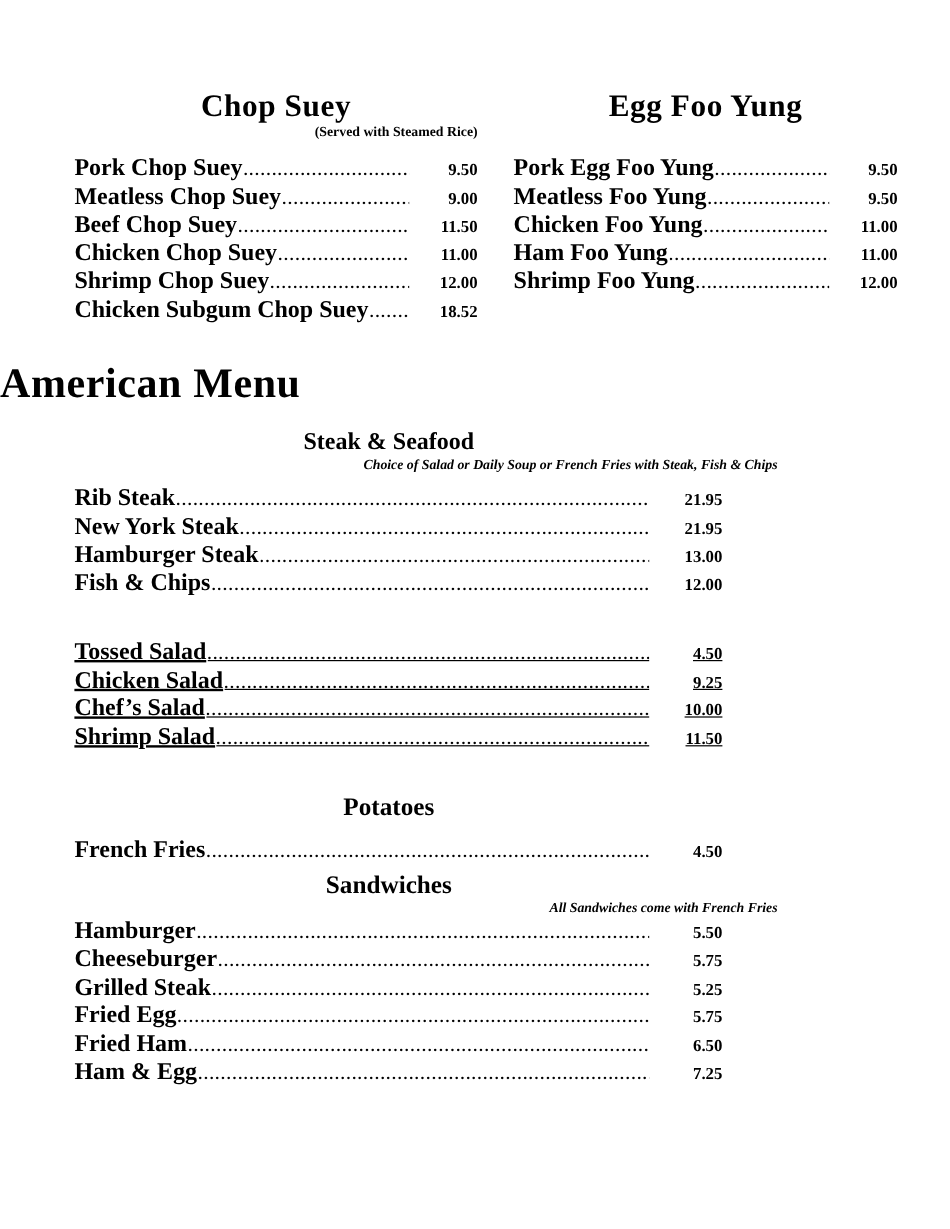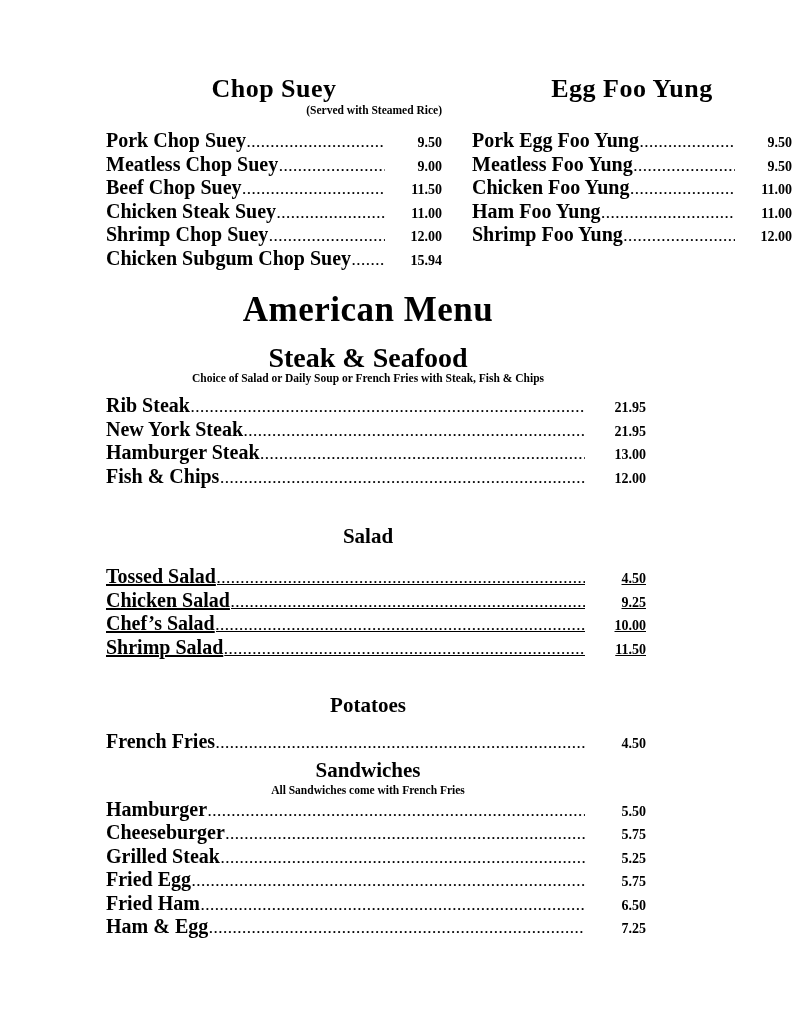--- a/index.html
+++ b/index.html
@@ -4,47 +4,47 @@
 <style>
   html, body { margin: 0; padding: 0; }
   body {
     width: 792px; height: 1024px;
     background: #ffffff;
     color: #000000;
     font-family: "Liberation Serif", serif;
     font-weight: bold;
     overflow: hidden;
   }
-  .page { width: 648px; height: 1024px; position: relative; padding-left: 44px; }
+  .page { width: 648px; height: 1024px; position: relative; }
 
   
   .top-wrap { display: flex; padding: 74px 0 0 62px; gap: 30px; }
   .col-left  { width: 336px; }
   .col-right { width: 320px; }
   .col-title { text-align: center; font-size: 26px; line-height: 29px; letter-spacing: 0.5px; }
   .col-sub   { text-align: right; font-size: 11.5px; line-height: 14px; height: 14px; }
   .col-items { margin-top: 13px; }
 
   
   .row { display: flex; align-items: baseline; line-height: 20.5px; }
   .nm { font-size: 20px; white-space: nowrap; }
   .leader { flex: 1; overflow: hidden; white-space: nowrap; margin: 0 1px; }
   .leader::after {
     content: "...................................................................................................................................................................................................";
     font-size: 13px; letter-spacing: 1.5px; font-weight: bold;
   }
   .pr { font-size: 14px; min-width: 40px; text-align: right; margin-left: 16px; white-space: nowrap; }
 
   
-  .main-title { text-align: center; font-size: 35px; line-height: 40px; margin-top: 19px; letter-spacing: 0.5px; font-family: Liberation Serif, serif; }
+  .main-title { font-size: 35px; line-height: 40px; margin-top: 29px; letter-spacing: 0.5px; font-family: Liberation Serif, serif; }
 
   .section-title { text-align: center; line-height: 26px; }
-  .fs-big   { font-size: 28px; }
+  .fs-big   { font-size: 20px; }
   .fs-med   { font-size: 21px; }
-  .section-note { text-align: center; font-size: 11.5px; line-height: 14px; }
+  .section-note { text-align: right; font-size: 11.5px; line-height: 14px; font-style: italic; }
   .section-items { margin-left: 62px; margin-right: 46px; }
   .section-items .row { line-height: 21.5px; }
   .section-items .pr { min-width: 44px; }
 
   .sec-steak      { margin-top: 15px; }
   .sec-steak      .section-items { margin-top: 10px; }
   .sec-salad      { margin-top: 34px; }
   .sec-salad      .section-items { margin-top: 17px; text-decoration: underline; }
   .sec-potatoes   { margin-top: 32px; }
   .sec-potatoes   .section-items { margin-top: 13px; }
@@ -71,33 +71,33 @@
             <span class="nm">Meatless Chop Suey</span>
             <span class="leader"></span>
             <span class="pr">9.00</span>
           </div>
         <div class="row">
             <span class="nm">Beef Chop Suey</span>
             <span class="leader"></span>
             <span class="pr">11.50</span>
           </div>
         <div class="row">
-            <span class="nm">Chicken Steak Suey</span>
+            <span class="nm">Chicken Chop Suey</span>
             <span class="leader"></span>
             <span class="pr">11.00</span>
           </div>
         <div class="row">
             <span class="nm">Shrimp Chop Suey</span>
             <span class="leader"></span>
             <span class="pr">12.00</span>
           </div>
         <div class="row">
             <span class="nm">Chicken Subgum Chop Suey</span>
             <span class="leader"></span>
-            <span class="pr">15.94</span>
+            <span class="pr">18.52</span>
           </div>
       </div>
     </div>
 
     <div class="col-right">
       <div class="col-title">Egg Foo Yung</div>
       <div class="col-sub"></div>
       <div class="col-items">
         <div class="row">
             <span class="nm">Pork Egg Foo Yung</span>
@@ -152,21 +152,20 @@
         </div>
       <div class="row">
           <span class="nm">Fish &amp; Chips</span>
           <span class="leader"></span>
           <span class="pr">12.00</span>
         </div>
     </div>
   </div>
 
   <div class="sec-salad">
-    <div class="section-title fs-med">Salad</div>
     <div class="section-items">
       <div class="row">
           <span class="nm">Tossed Salad</span>
           <span class="leader"></span>
           <span class="pr">4.50</span>
         </div>
       <div class="row">
           <span class="nm">Chicken Salad</span>
           <span class="leader"></span>
           <span class="pr">9.25</span>

